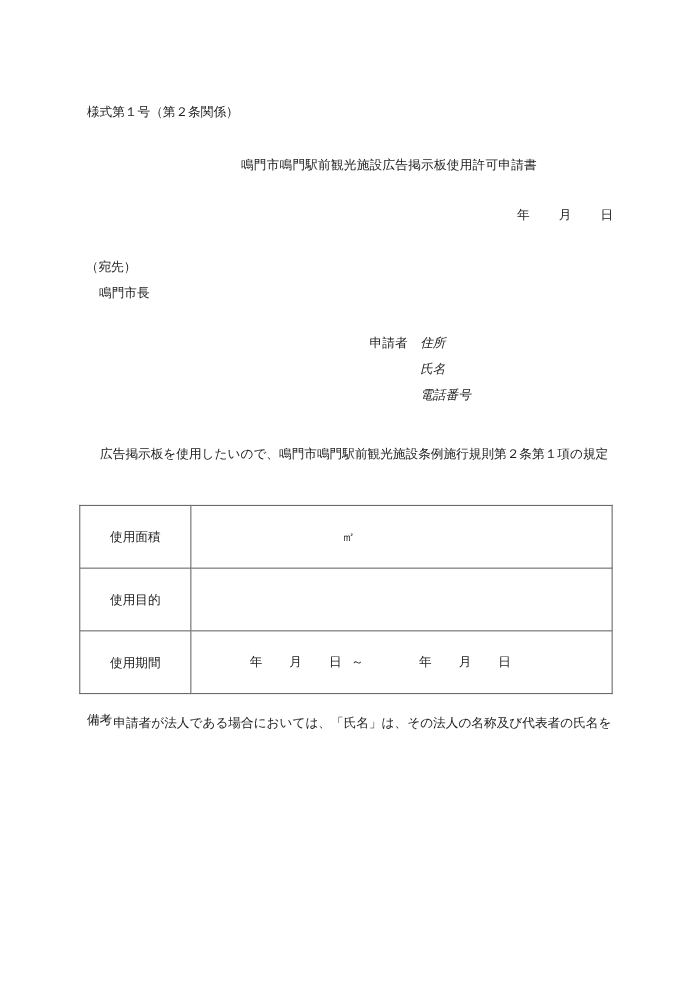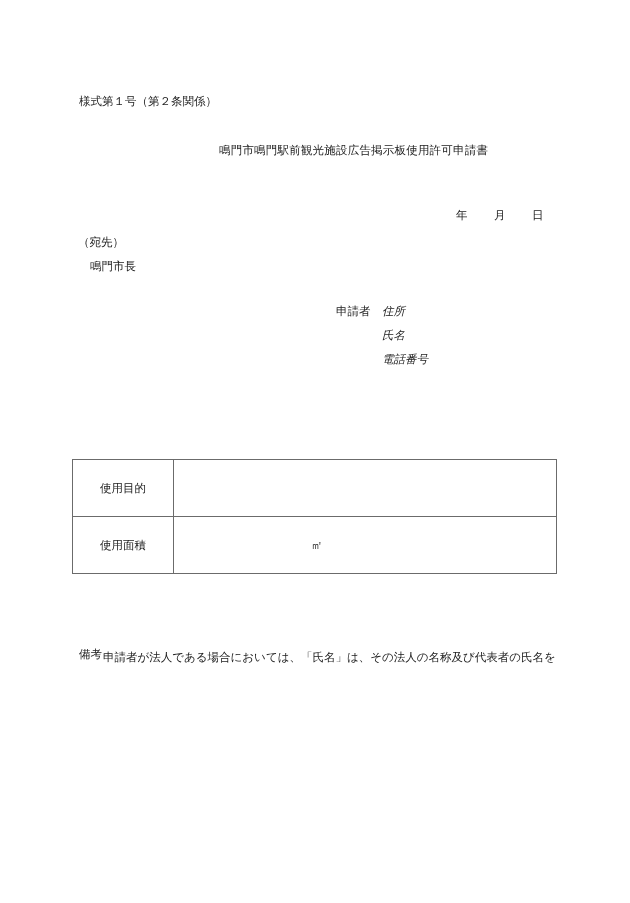--- a/index.html
+++ b/index.html
@@ -12,21 +12,21 @@
       height: 903px;
       position: relative;
       overflow: hidden;
       font-family: "DejaVu Serif", "Liberation Serif", serif;
       color: #222222;
       font-size: 11.5px;
     }
     .abs { position: absolute; white-space: nowrap; line-height: 1; }
     .form-number { left: 79px; top: 96px; }
     .doc-title { left: 179px; top: 145px; letter-spacing: 0.2px; margin-left: 40px; }
-    .date-line { left: 456px; top: 190px; margin-top: 20px; }
+    .date-line { left: 470px; top: 190px; }
     .date-line span { display: inline-block; }
     .date-line .y { width: 38px; }
     .date-line .m { width: 38px; }
     .addressee-label { left: 78px; top: 237px; }
     .addressee-name { left: 90px; top: 261px; }
 
     .applicant-label { left: 336px; top: 306px; text-align: center; }
     .applicant-field { left: 382px; font-style: italic; }
     .f-address { top: 306px; }
     .f-name { top: 330px; }
@@ -100,32 +100,41 @@
 
 <div class="abs addressee-label">（宛先）</div>
 <div class="abs addressee-name">鳴門市長</div>
 
 <div class="abs applicant-label">申請者</div>
 <div class="abs applicant-field f-address">住所</div>
 <div class="abs applicant-field f-name">氏名</div>
 <div class="abs applicant-field f-phone">電話番号</div>
 
 <div class="abs body-text">
+  <div class="indent">広告掲示板を使用したいので、鳴門市鳴門駅前観光施設条例施行規則第２条第１項の規定</div>
 </div>
 
 <table class="app-table">
   <tbody>
       <tr>
+    <td class="label-cell">使用面積</td>
+    <td class="value-cell">
+      <span class="sqm">㎡</span>
+    </td>
+  </tr>
+  <tr>
     <td class="label-cell">使用目的</td>
     <td class="value-cell"></td>
   </tr>
   <tr>
-    <td class="label-cell">使用面積</td>
+    <td class="label-cell">使用期間</td>
     <td class="value-cell">
-      <span class="sqm">㎡</span>
+      <div class="period">
+        <span class="y1">年</span><span class="m1">月</span><span class="d1">日</span><span class="tilde">～</span><span class="y2">年</span><span class="m2">月</span><span class="d2">日</span>
+      </div>
     </td>
   </tr>
 </tbody>
   </table>
 
 <div class="abs remarks-heading">備考</div>
 <div class="abs remarks-body">
   <div class="indent">申請者が法人である場合においては、「氏名」は、その法人の名称及び代表者の氏名を</div>
 </div>
 

